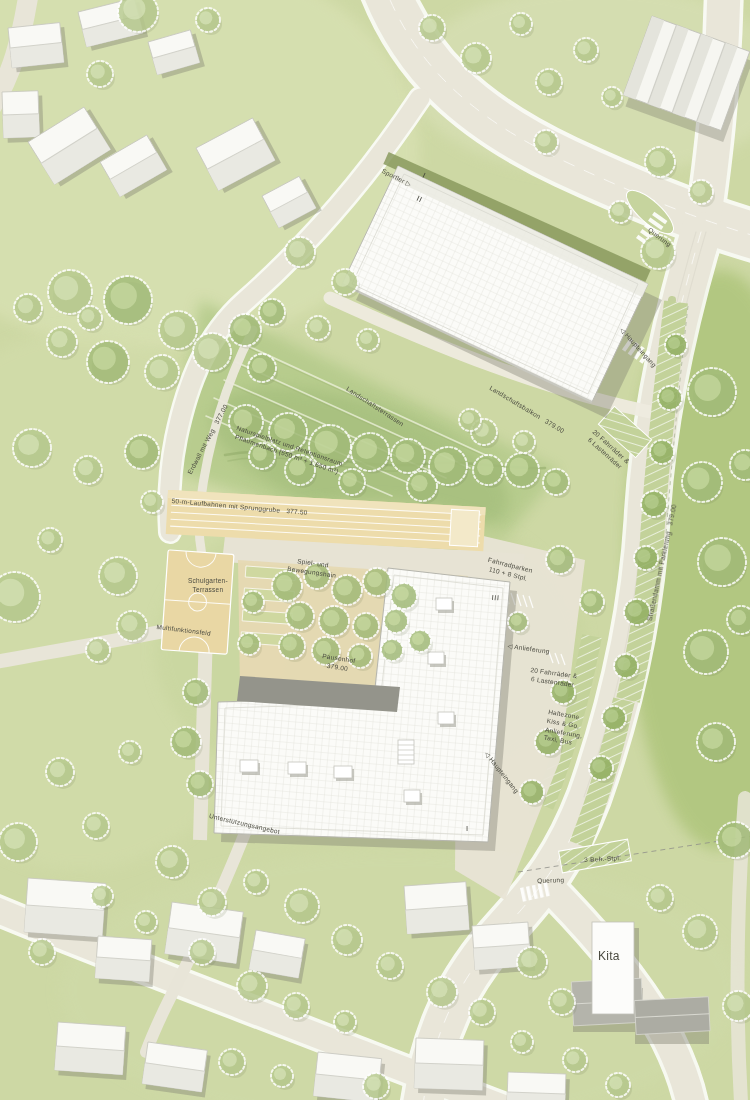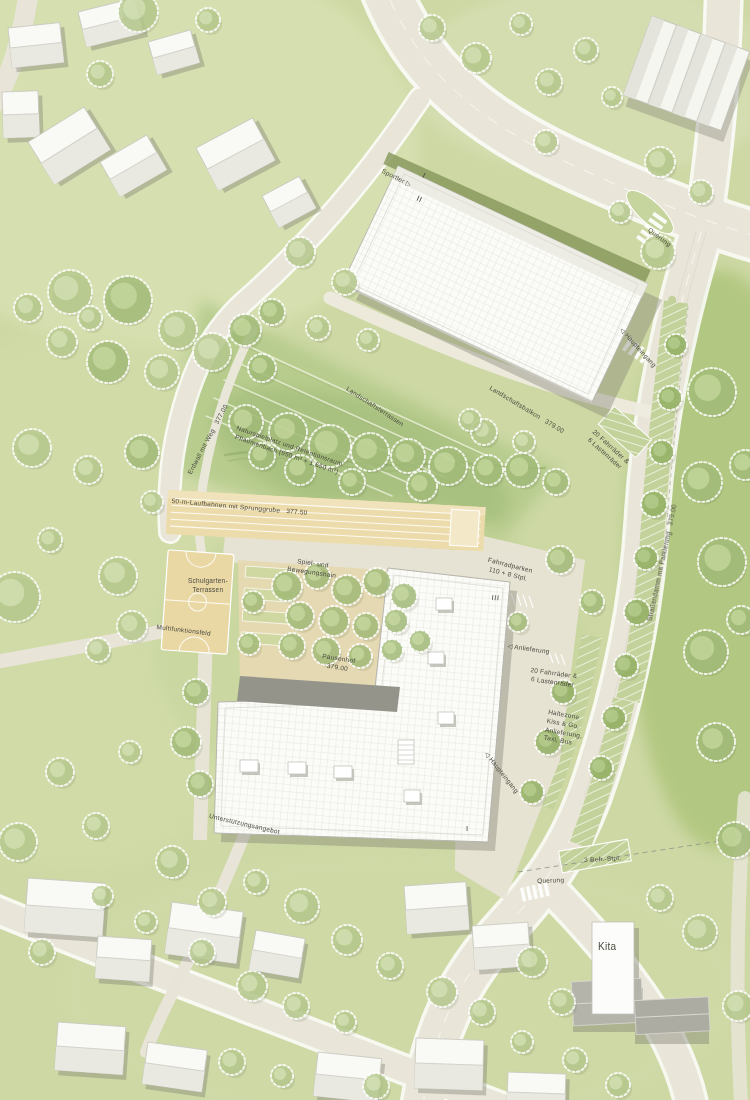--- a/index.html
+++ b/index.html
@@ -2,21 +2,21 @@
 <html><head>
 <meta charset="utf-8">
 <style>
   html,body{margin:0;padding:0;background:#e8e8e2;}
   .stage{position:relative;width:750px;height:1100px;overflow:hidden;background:#cdd8a4;
          font-family:"Liberation Sans","DejaVu Sans",sans-serif;}
   .stage svg{position:absolute;left:0;top:0;}
   .lbl{position:absolute;font-size:6.5px;line-height:1.35;color:#4b4b41;letter-spacing:.25px;
        white-space:pre;transform-origin:0 0;}
   .lbl.c{text-align:center;}
-  .lbl.big{font-size:10px;}
+  .lbl.big{font-size:12px;margin-top:8px;}
   .storey{position:absolute;font-size:7.5px;color:#3c3c34;transform-origin:0 0;letter-spacing:.5px;}
 </style>
 </head>
 <body>
 
 <div class="stage">
 
 <svg width="750" height="1100" viewBox="0 0 750 1100">
   <defs>
     <pattern id="grid" width="7" height="7" patternUnits="userSpaceOnUse" patternTransform="rotate(5)">

